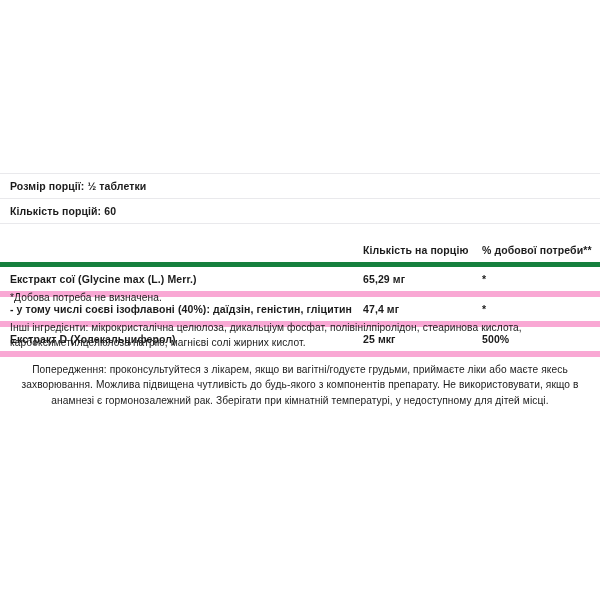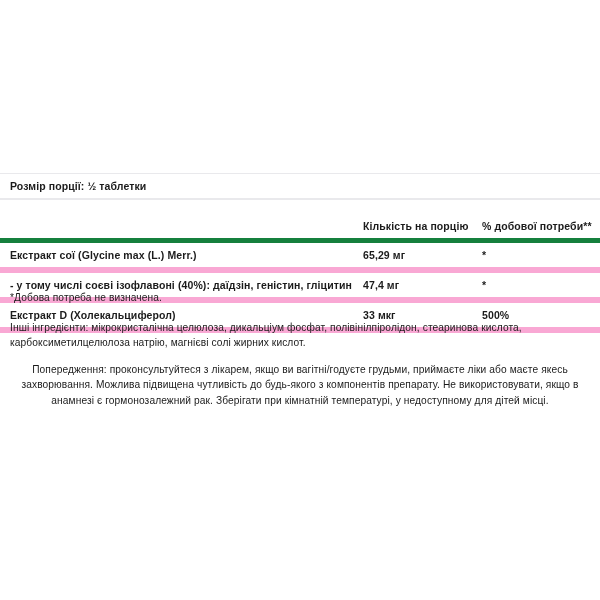--- a/index.html
+++ b/index.html
@@ -107,20 +107,21 @@
 <div class="page">
 
   <div class="panel">
 
     <div class="rule"></div>
 
     <div class="serving-row">Розмір порції: ½ таблетки</div>
 
     <div class="rule"></div>
 
+    <div class="serving-row">Кількість порцій: 60</div>
 
     <div class="rule"></div>
 
     <div class="gap"></div>
 
     <table class="facts">
       <thead>
         <tr>
           <th class="col-name"></th>
           <th class="col-amount">Кількість на порцію</th>
@@ -133,21 +134,21 @@
           <td class="col-amount">65,29 мг</td>
           <td class="col-dv">*</td>
         </tr>
         <tr>
           <td class="col-name">- у тому числі соєві ізофлавоні (40%): даїдзін, геністин, гліцитин</td>
           <td class="col-amount">47,4 мг</td>
           <td class="col-dv">*</td>
         </tr>
         <tr>
           <td class="col-name">Екстракт D (Холекальциферол)</td>
-          <td class="col-amount">33 мкг</td>
+          <td class="col-amount">25 мкг</td>
           <td class="col-dv">500%</td>
         </tr>
       </tbody>
     </table>
 
   </div>
 
   <div class="notes">
 
     <p class="note footnote">*Добова потреба не визначена.</p>

